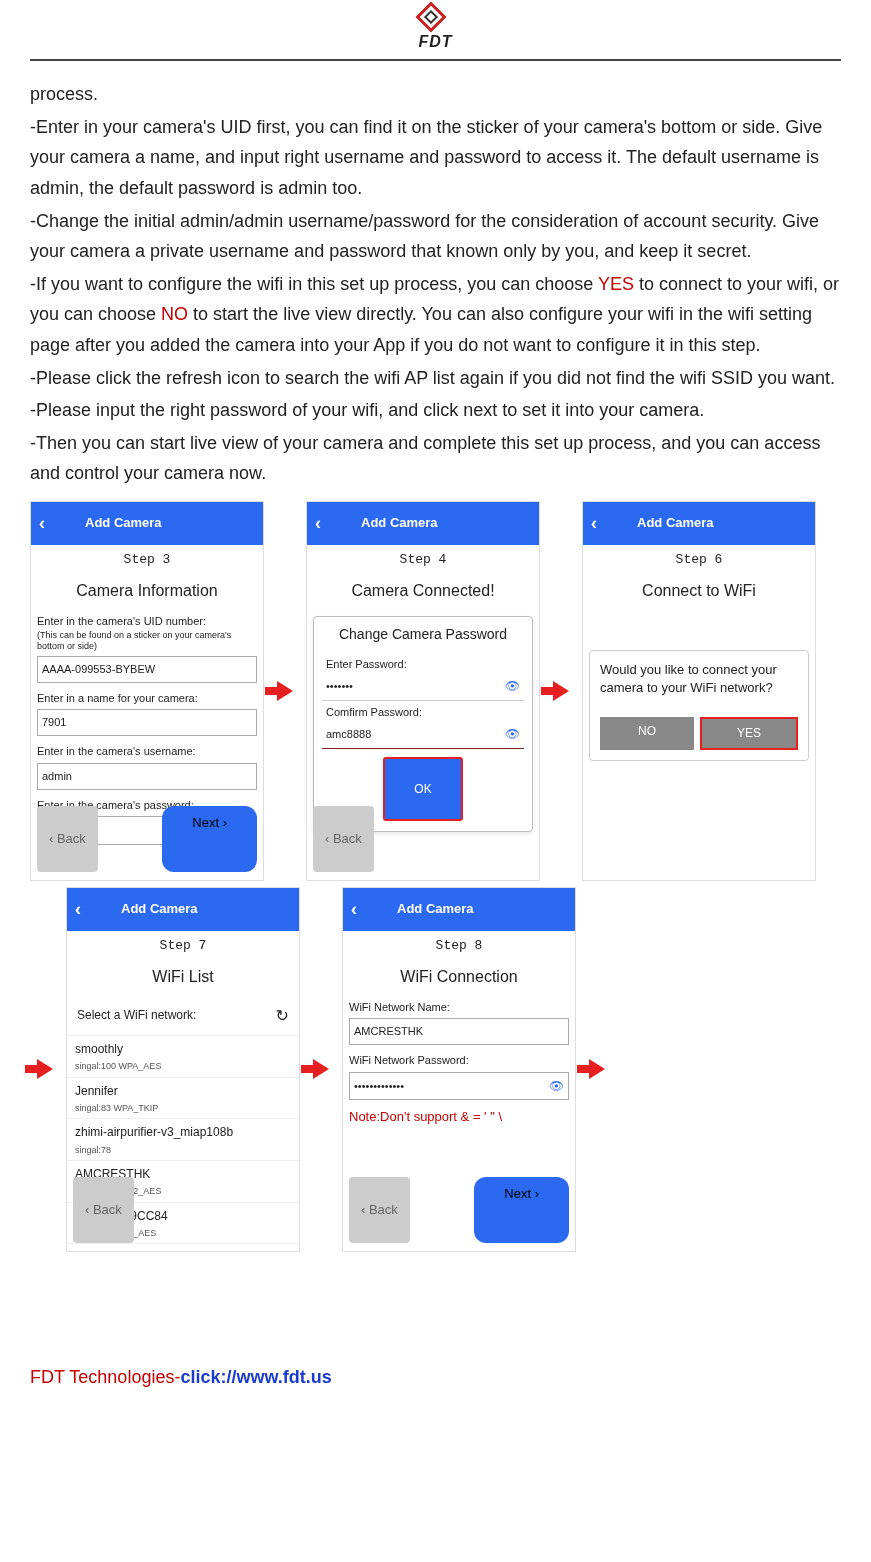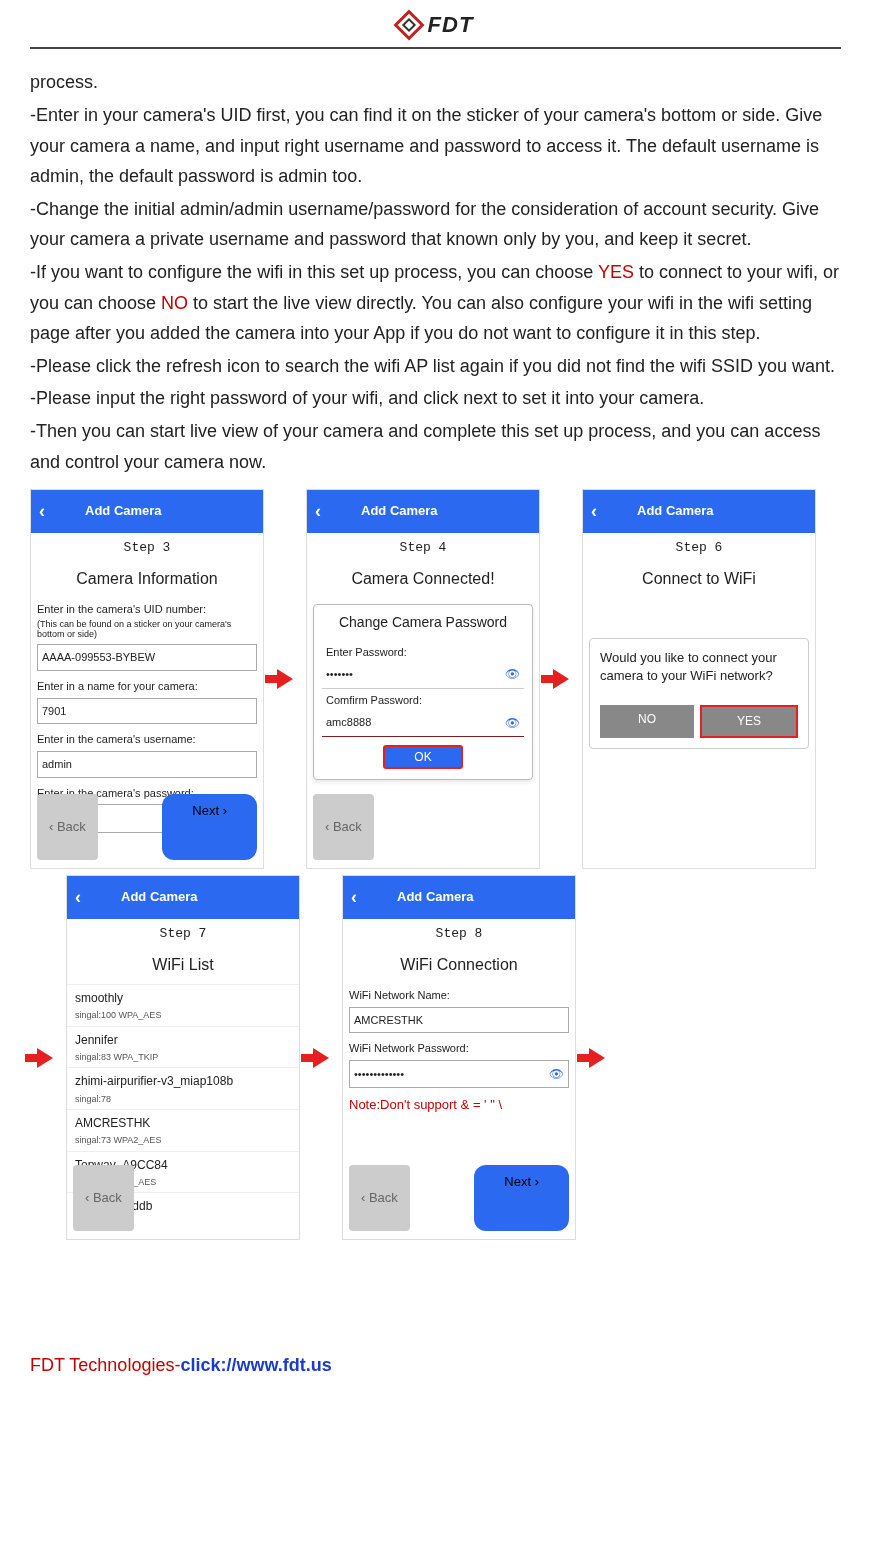--- a/index.html
+++ b/index.html
@@ -16,23 +16,24 @@
     justify-content: center;
     align-items: center;
     padding: 6px 0 4px;
     border-bottom: 2px solid #444;
     margin-bottom: 18px;
   }
   .logo {
     display: flex;
     align-items: center;
     font-weight: 900;
-    font-size: 22px;
+    font-size: 16px;
     font-style: italic;
     letter-spacing: 1px;
+    flex-direction: column;
   }
   .logo-icon {
     width: 22px; height: 22px;
     border: 3px solid #c62020;
     transform: rotate(45deg);
     margin-right: 8px;
     position: relative;
   }
   .logo-icon::after {
     content: ""; position: absolute; inset: 3px;
@@ -95,21 +96,21 @@
     content: ""; position: absolute; left: -28px; top: -4px;
     width: 14px; height: 8px; background: #e62020;
   }
   .dialog {
     margin: 6px 6px; border: 1px solid #bbb; border-radius: 4px; padding: 6px;
     box-shadow: 0 2px 4px rgba(0,0,0,.1);
   }
   .dialog-title { text-align: center; font-size: 14px; margin-bottom: 6px; }
   .ok-btn {
     background: #2b69f0; color: #fff; text-align: center; margin: 8px auto 4px;
-    width: 80px; padding: 0 0; border: 2px solid #e62020; border-radius: 3px;
+    width: 80px; padding: 20px 0; border: 2px solid #e62020; border-radius: 3px;
   }
   .wifi-prompt {
     margin: 40px 6px 0; border: 1px solid #ccc; border-radius: 4px; padding: 10px;
     font-size: 13px; line-height: 1.4;
   }
   .wifi-buttons { display: flex; gap: 6px; margin-top: 20px; }
   .wifi-no, .wifi-yes {
     flex: 1; text-align: center; padding: 6px 0; font-size: 12px; color: #fff;
   }
   .wifi-no { background: #888; }
@@ -233,20 +234,24 @@
       <div class="arrow-shape"></div>
     </div>
 
   <div class="phone small">
     <div class="blue-header">
       <span class="chev">‹</span>
       <span>Add Camera</span>
     </div>
     <div class="step-label">Step 7</div>
     <div class="screen-title">WiFi List</div>
+    <div class="wifi-select-row">
+      <span>Select a WiFi network:</span>
+      <span class="refresh">↻</span>
+    </div>
     <div id="wifi-list">
         <div class="wifi-item">
           <div class="wifi-ssid">smoothly</div>
           <div class="wifi-meta">singal:100   WPA_AES</div>
         </div>
         <div class="wifi-item">
           <div class="wifi-ssid">Jennifer</div>
           <div class="wifi-meta">singal:83   WPA_TKIP</div>
         </div>
         <div class="wifi-item">

